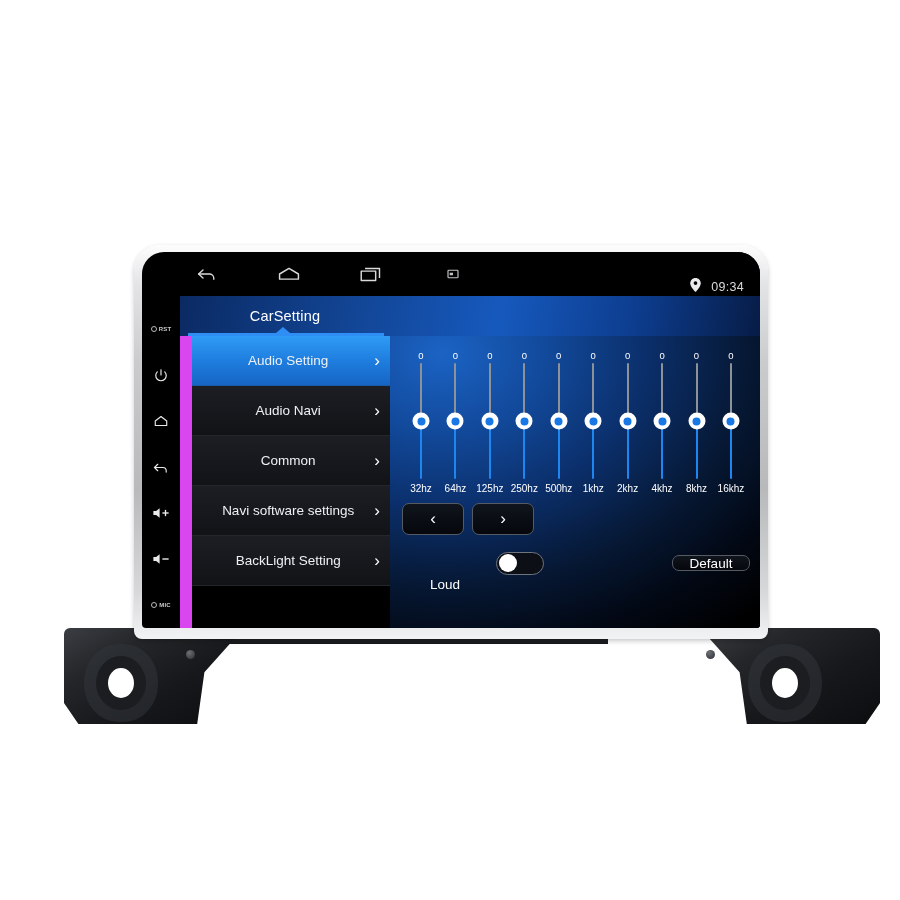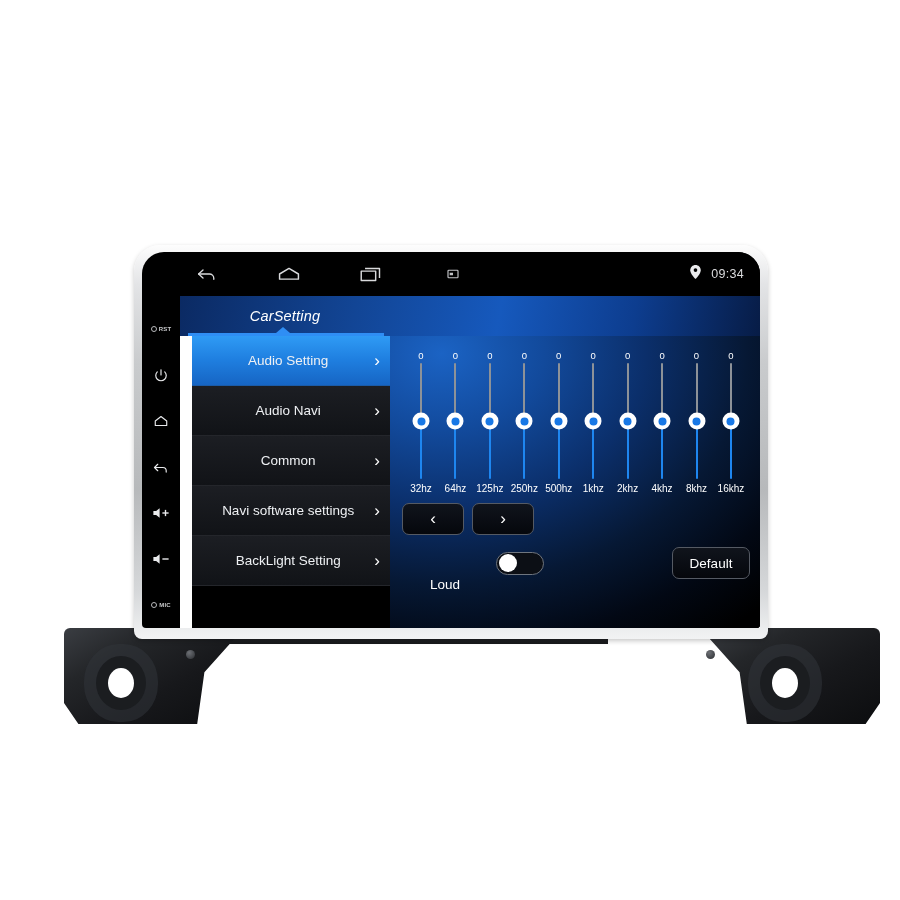--- a/index.html
+++ b/index.html
@@ -69,21 +69,21 @@
   .pinhole { display:flex; align-items:center; gap:2px; color:#c9cacc; }
   .pinhole .ring {
     width: 6px; height: 6px; border-radius: 50%;
     border: 1px solid #b9babd; display:inline-block;
   }
   .pinhole .plabel { font-size: 6px; font-weight: 700; letter-spacing:.2px; }
 
   
   #statusbar {
     position: absolute; left: 38px; top: 0; right: 0; height: 44px;
-    display: flex; align-items: center; padding: 0 16px 0 6px;
+    display: flex; align-items: flex-end; padding: 0 16px 0 6px;
     background: #000;
     gap: 40px;
   }
   .navbtn { width: 42px; height: 44px; display:flex; align-items:center; justify-content:center; }
   #sb-spacer { flex: 1; }
   #sb-right { display: flex; align-items: center; gap: 10px; }
   #clock { color:#d9dadc; font-size: 12.5px; letter-spacing:.3px; }
 
   
   #app {
@@ -93,38 +93,38 @@
   }
 
   
   #header {
     height: 40px; position: relative; flex: 0 0 40px;
     display: flex;
     background: linear-gradient(100deg,#0b2a63 0%,#124595 30%,#1659bd 55%,#0d3d8f 78%,#071c46 100%);
   }
   .htab { display:flex; align-items:center; justify-content:center; color:#fff;
           font-size: 14.5px; letter-spacing:.2px; }
-  #htab-left  { width: 210px; font-style: italic; }
+  #htab-left  { width: 210px; }
   #htab-right { flex: 1; }
   #tab-underline {
     position: absolute; left: 8px; bottom: 0; width: 196px; height: 3px;
     background: #2f8ef4;
   }
   #tab-caret {
     position: absolute; left: 96px; bottom: 3px;
     width: 0; height: 0;
     border-left: 7px solid transparent; border-right: 7px solid transparent;
     border-bottom: 6px solid #2f8ef4;
   }
 
   
   #body { flex: 1; display: flex; min-height: 0; background:#000; }
 
   
-  #menu { width: 210px; flex: 0 0 210px; background: #ffffff; padding-left: 12px; }
+  #menu { width: 210px; flex: 0 0 210px; background: #d946ef; padding-left: 12px; }
   .mitem {
     height: 50px; display: flex; align-items: center;
     padding: 0 10px 0 14px;
     border-bottom: 1px solid #24262b;
     background: linear-gradient(180deg,#1c1e23 0%,#111317 100%);
     color: #eef0f3;
   }
   .mitem .mlabel { flex: 1; text-align: center; font-size: 13.5px; white-space: nowrap; }
   .mitem .mchev { color:#fff; font-size: 17px; font-weight: 300; line-height:1; margin-left: 4px; }
   .mitem.sel {
@@ -192,21 +192,21 @@
     width: 48px; height: 23px; border-radius: 12px;
     background: #0c0f15; border: 1px solid #6f757e;
     position: relative; margin-left: 8px;
   }
   #toggle .tknob {
     position: absolute; left: 2px; top: 1.5px;
     width: 18px; height: 18px; border-radius: 50%; background: #fff;
   }
   #loudspacer { flex: 1; }
   #defaultbtn {
-    min-width: 78px; height: 32px; padding: 0 12px;
+    min-width: 78px; height: 16px; padding: 0 12px;
     border: 1px solid #555a63; border-radius: 7px;
     background: linear-gradient(180deg,#10141c,#05070c);
     color:#fff; font-size: 13.5px;
     display:flex; align-items:center; justify-content:center;
   }
 </style>
 </head>
 <body>
 
 <div id="stage">

